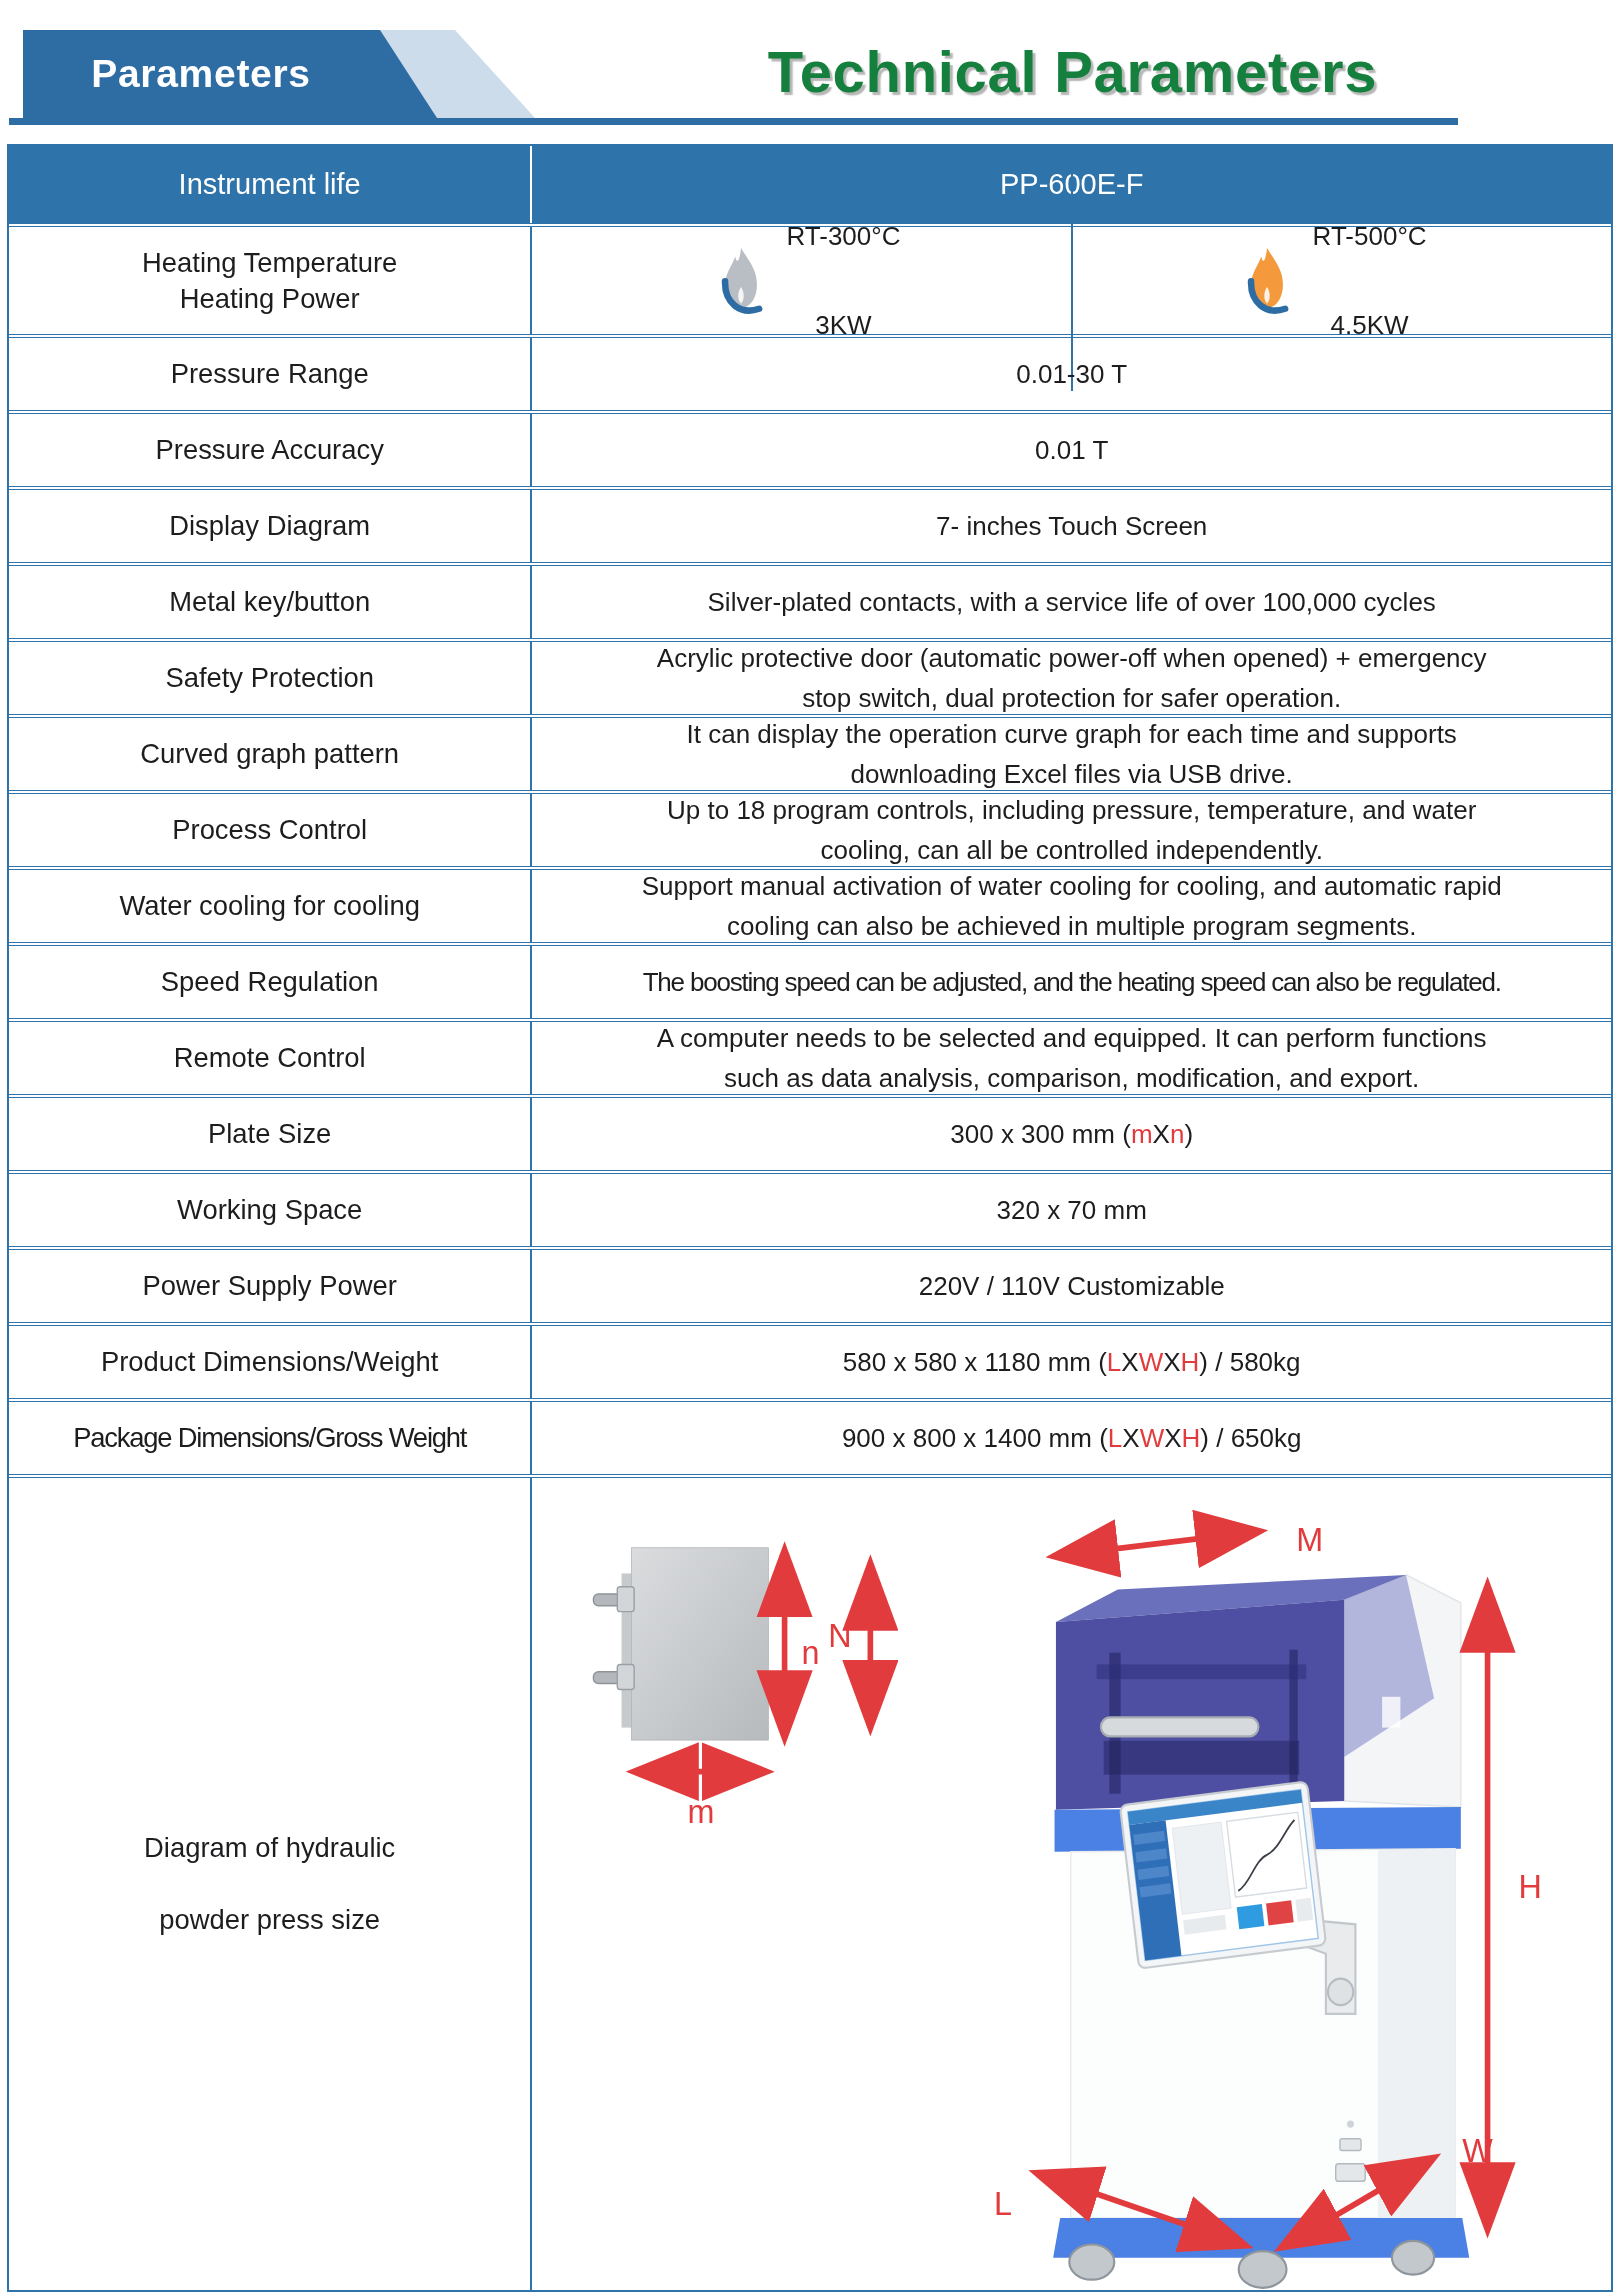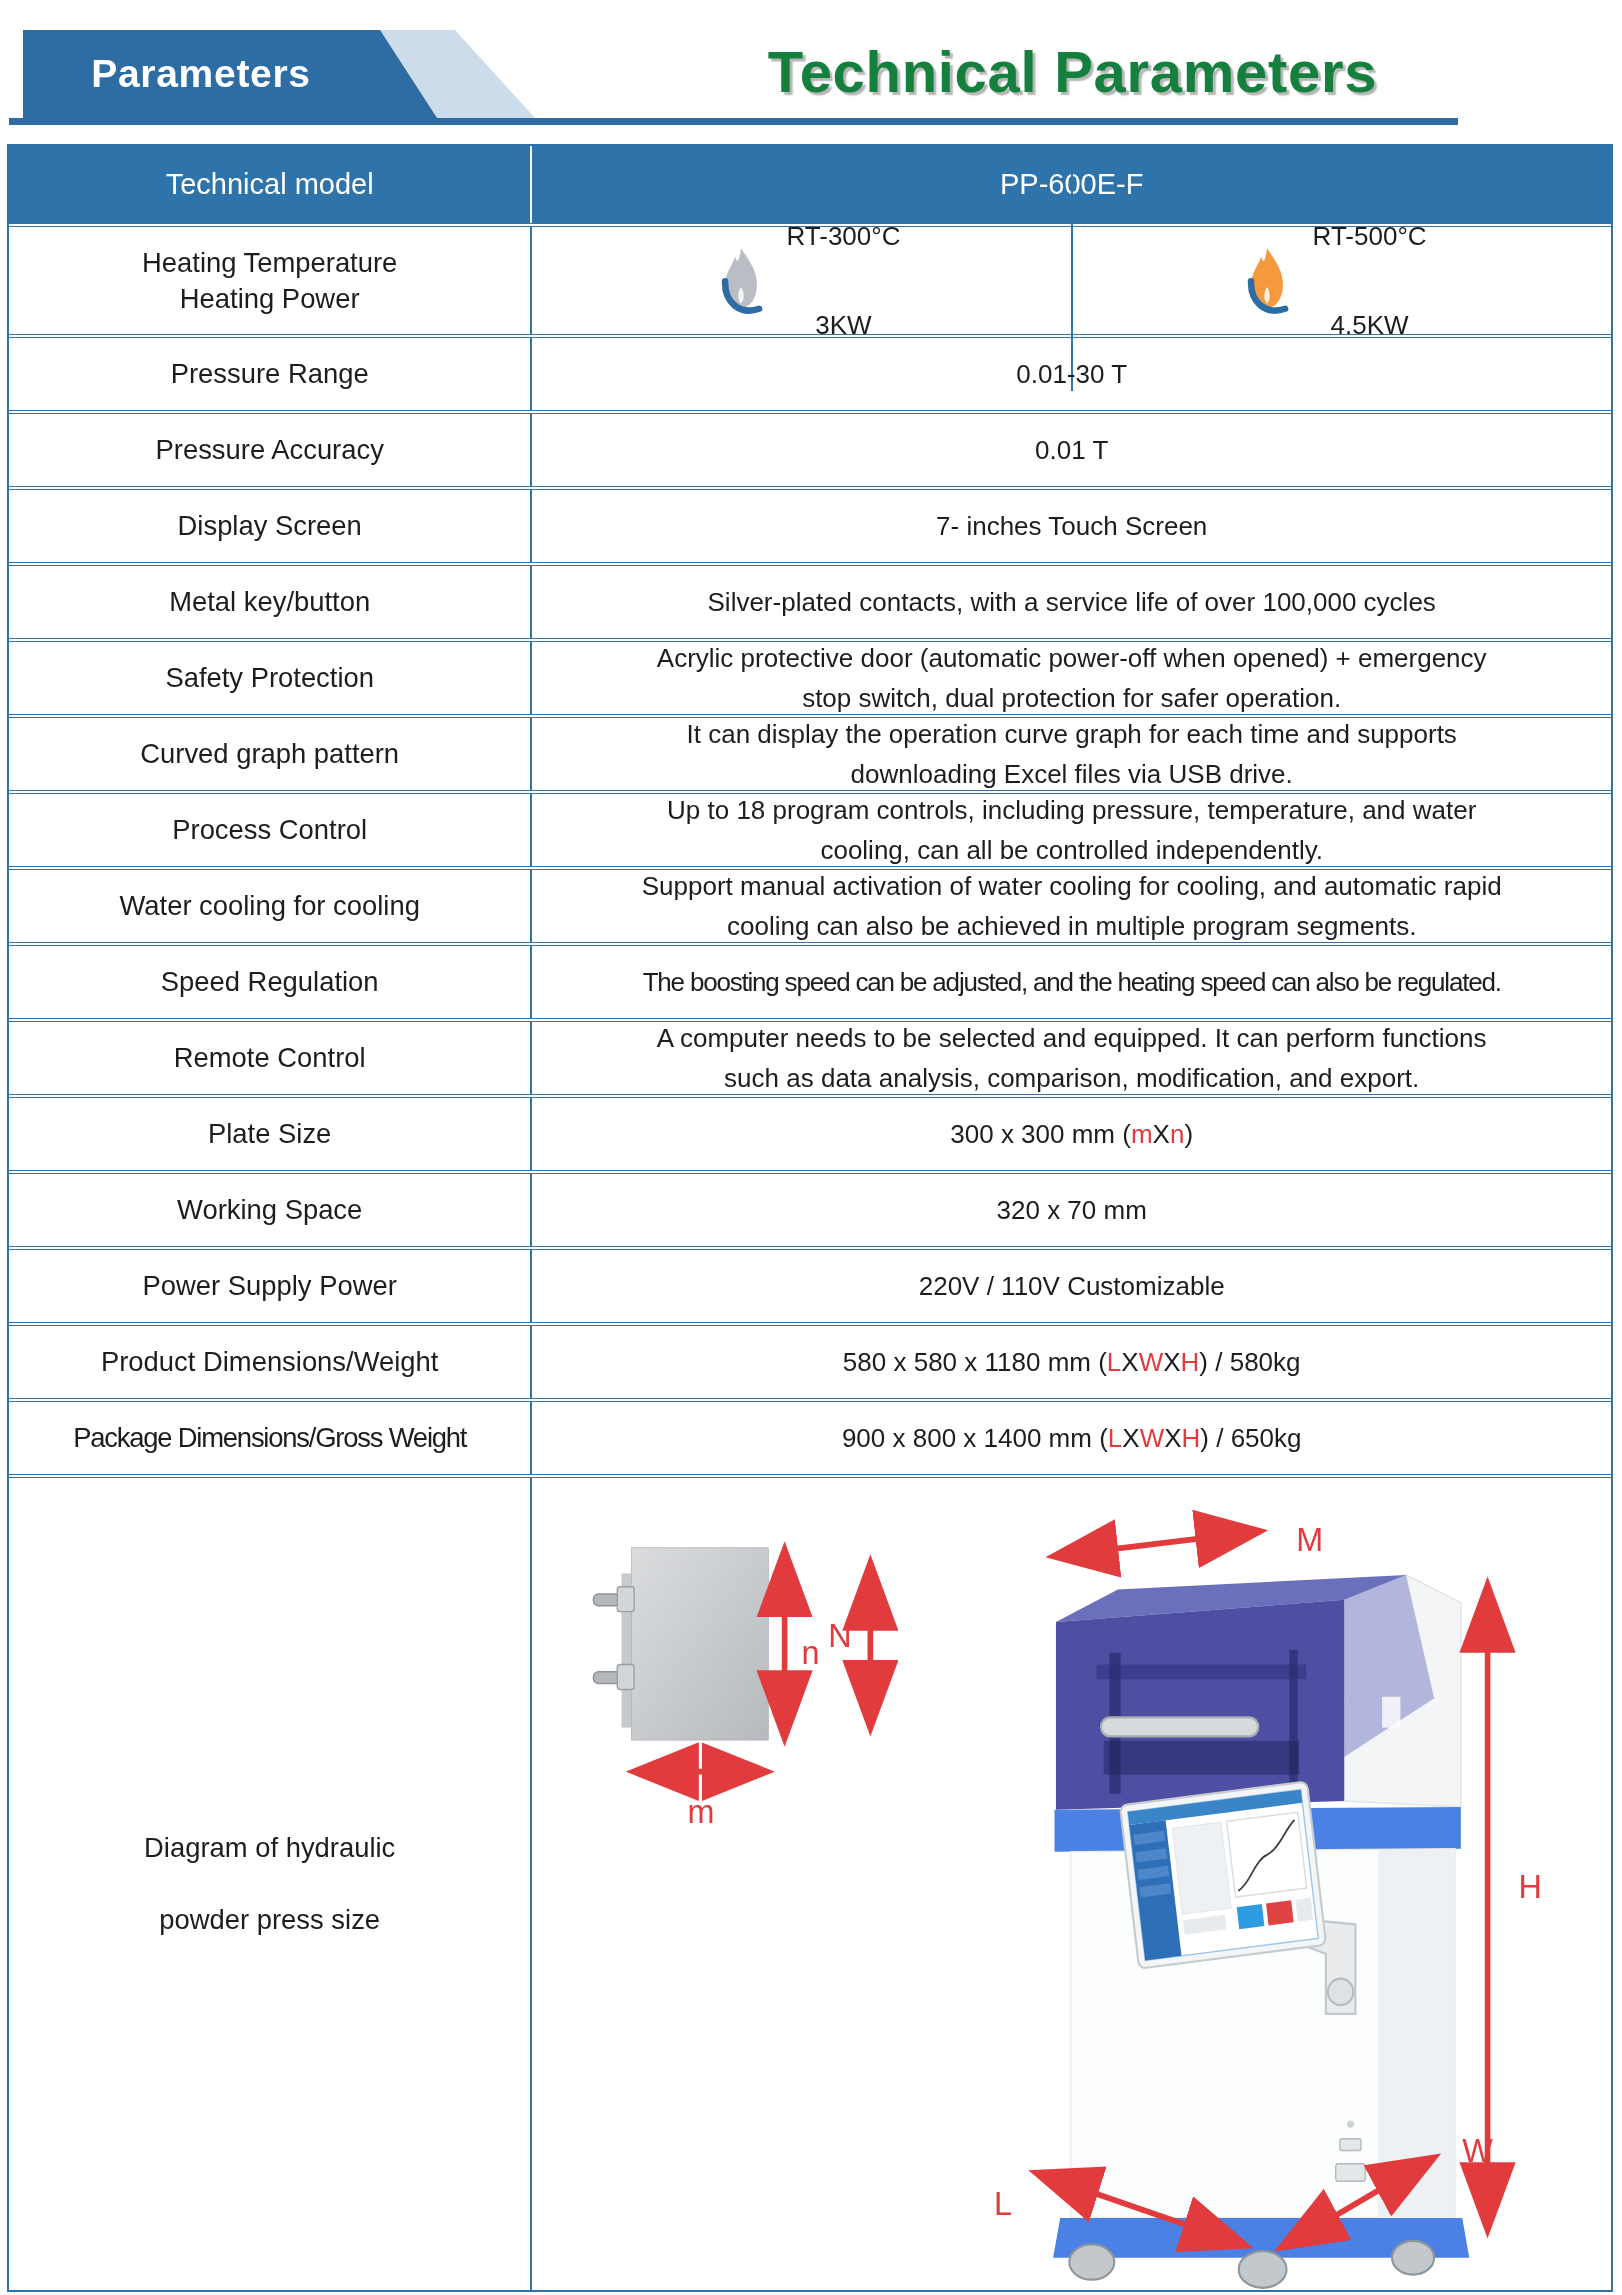--- a/index.html
+++ b/index.html
@@ -62,21 +62,21 @@
     <div class="hdr-rule"></div>
     <div class="badge">
       <span>Parameters</span>
     </div>
     <div class="title">Technical Parameters</div>
   </div>
 
   <div class="ptable">
 
     <div class="row head-row">
-      <div class="label">Technical model</div>
+      <div class="label">Instrument life</div>
       <div class="value">PP-600E-F</div>
     </div>
 
     <div class="row heating-row">
       <div class="label">
         <div>Heating Temperature</div>
         <div>Heating Power</div>
       </div>
       <div class="value heating-cells">
         <div class="hcell">
@@ -104,21 +104,21 @@
       </div>
     </div>
 
     <div id="rows-mount"><div class="row">
           <div class="label">Pressure Range</div>
           <div class="value"><span>0.01-30 T</span></div>
         </div><div class="row">
           <div class="label">Pressure Accuracy</div>
           <div class="value"><span>0.01 T</span></div>
         </div><div class="row">
-          <div class="label">Display Screen</div>
+          <div class="label">Display Diagram</div>
           <div class="value"><span>7- inches Touch Screen</span></div>
         </div><div class="row">
           <div class="label">Metal key/button</div>
           <div class="value"><span>Silver-plated contacts, with a service life of over 100,000 cycles</span></div>
         </div><div class="row">
           <div class="label">Safety Protection</div>
           <div class="value"><span>Acrylic protective door (automatic power-off when opened) + emergency
 stop switch, dual protection for safer operation.</span></div>
         </div><div class="row">
           <div class="label">Curved graph pattern</div>

